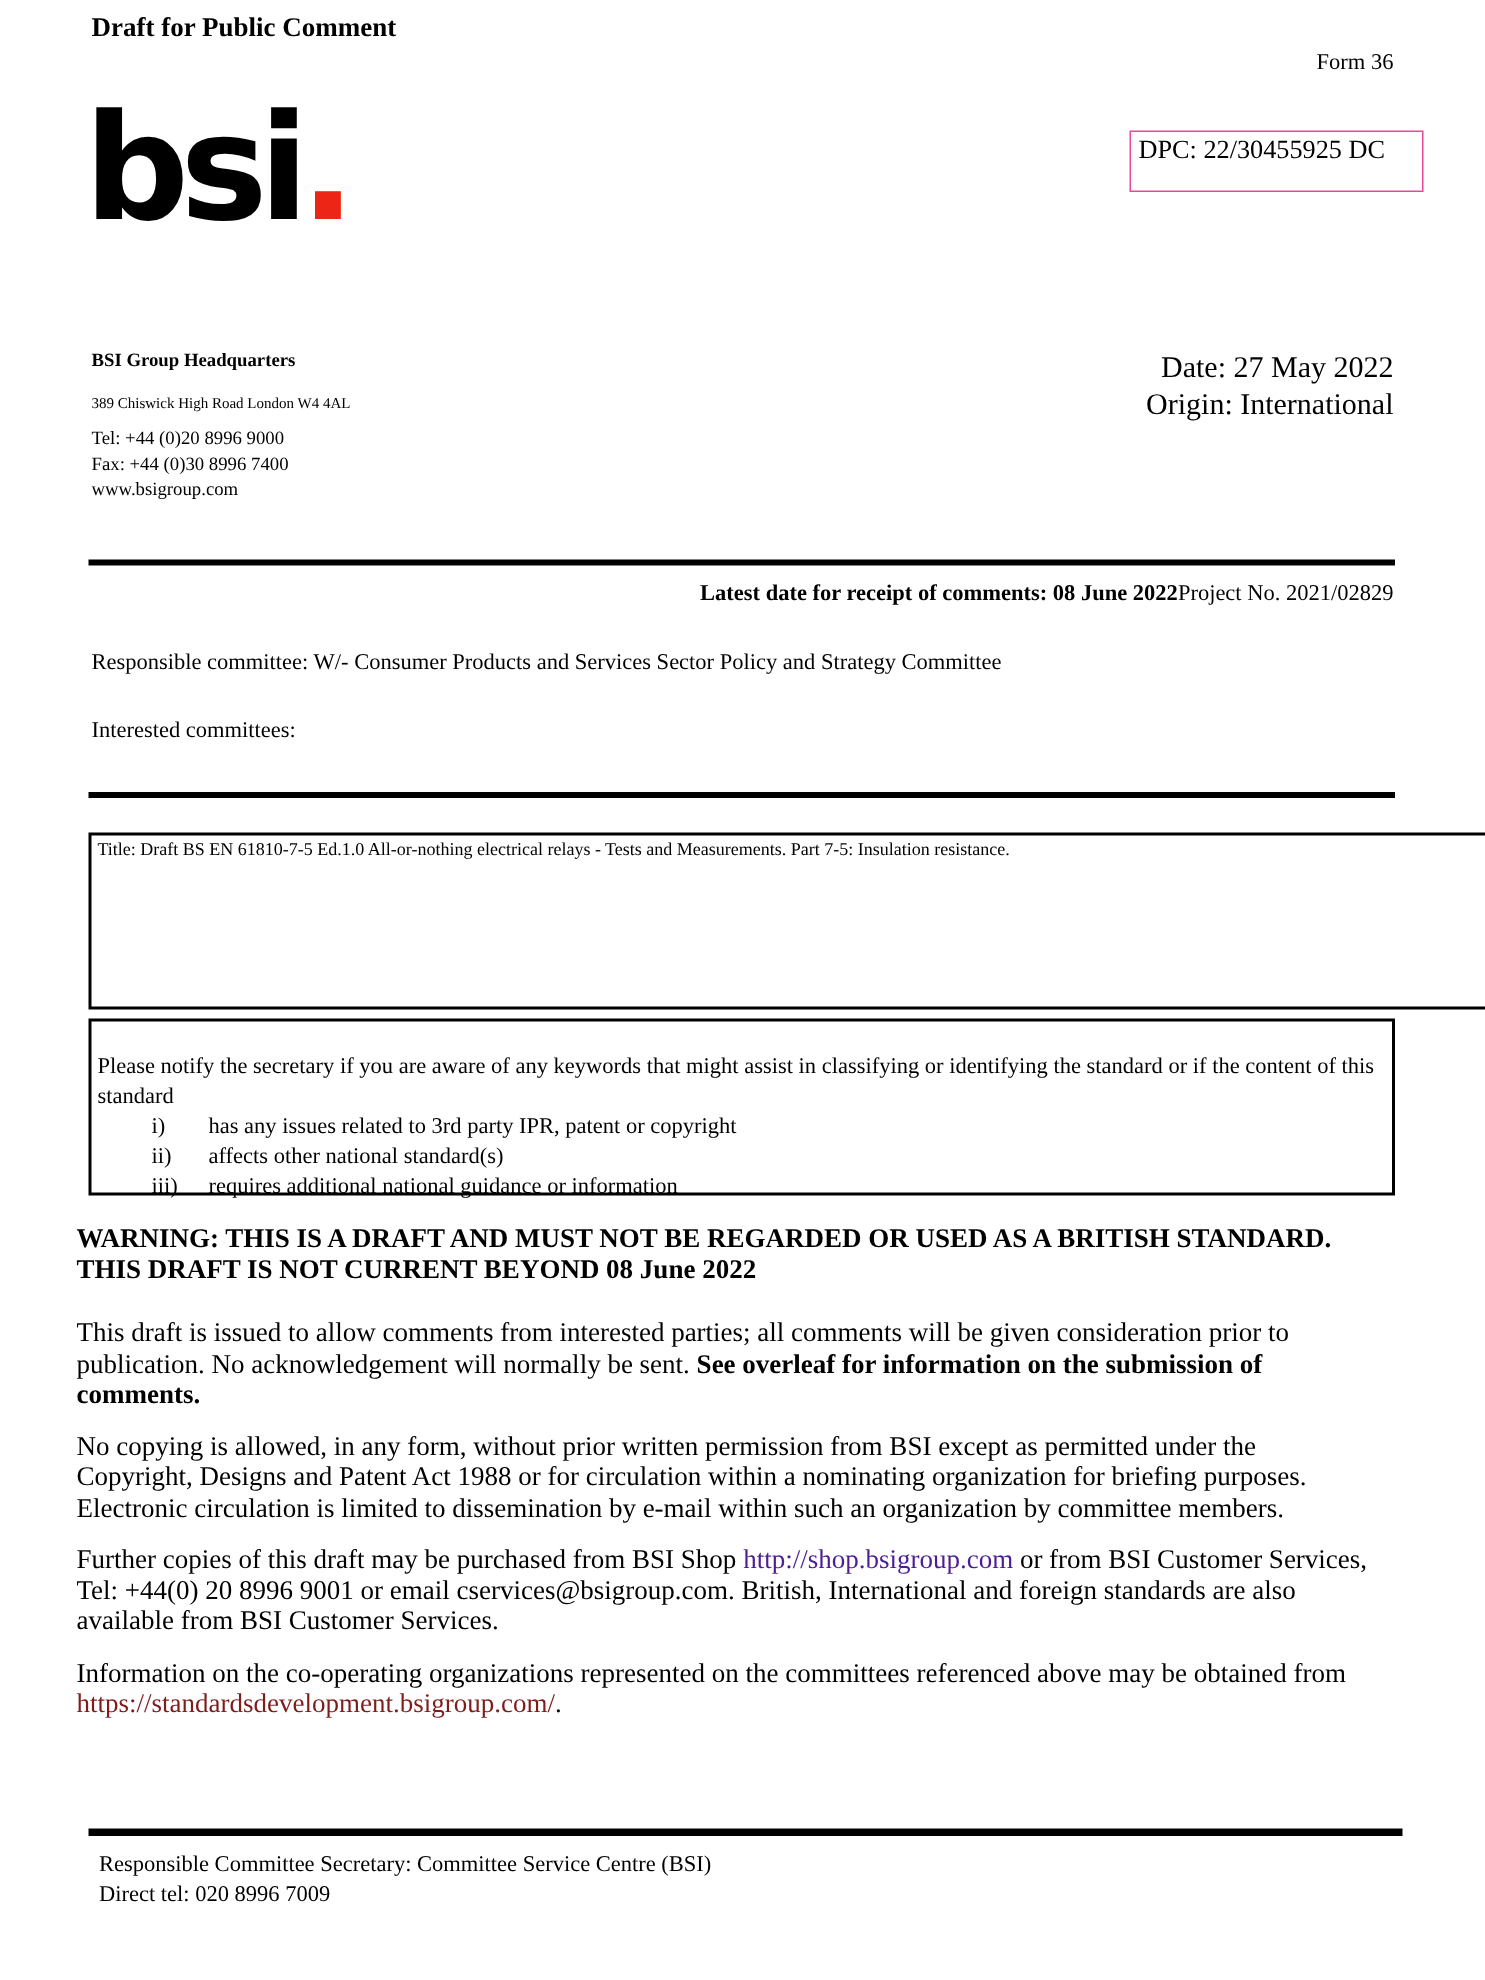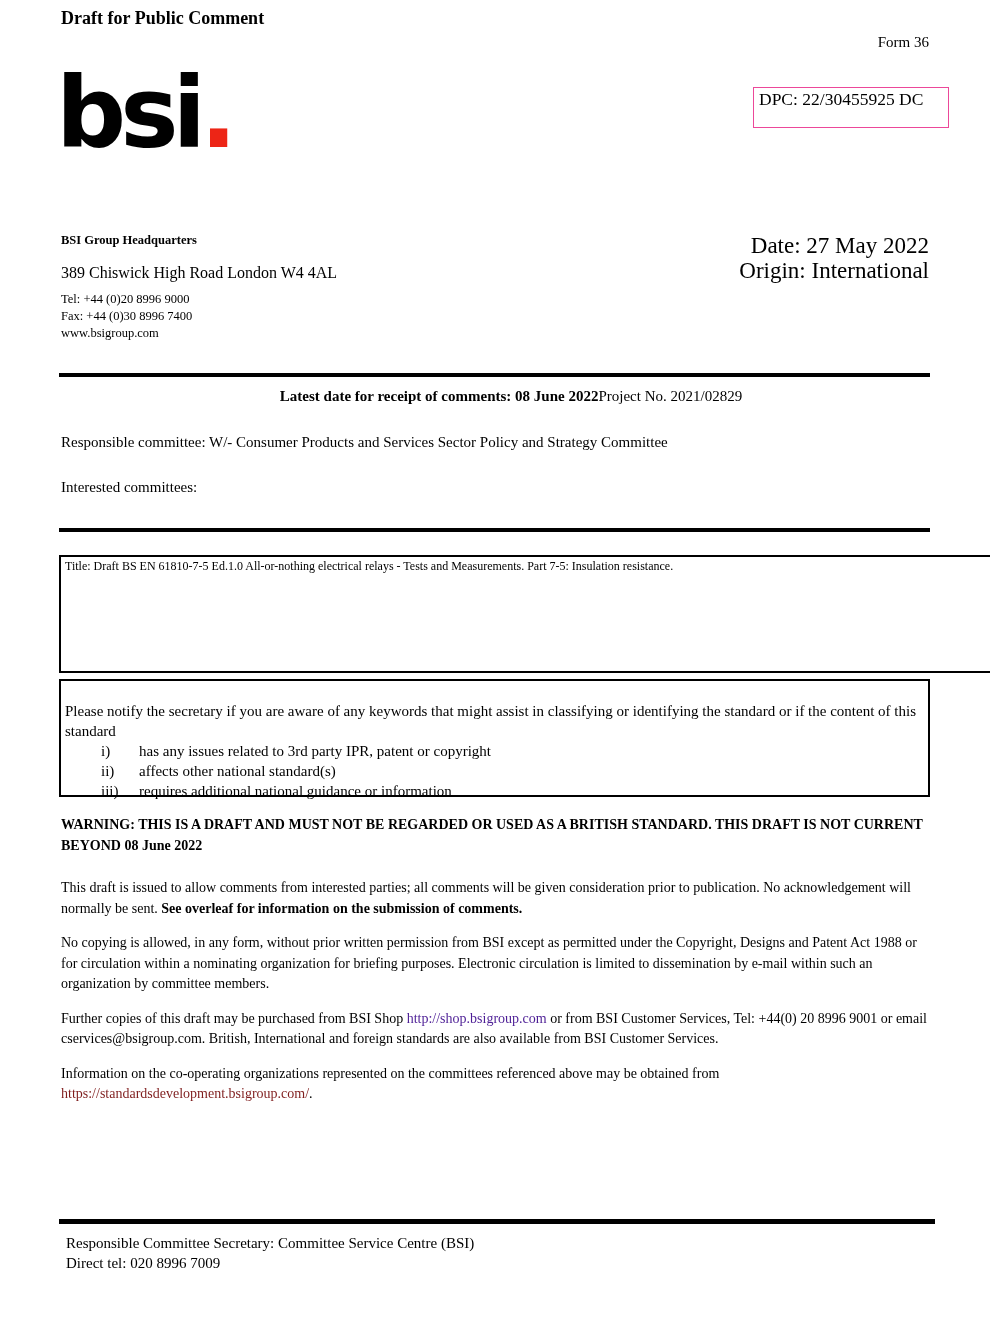--- a/index.html
+++ b/index.html
@@ -26,48 +26,48 @@
     margin-left: 20px;
   }
 
   .logo { left: 56px; top: 64px; font-family: "DejaVu Sans", sans-serif;
     font-weight: bold; font-size: 98px; letter-spacing: -6px; line-height: 1.0;
     color: #000; }
   .logo .dot { letter-spacing: 0; }
 
   .address { left: 61px; top: 233px; width: 300px; font-size: 12.5px; }
   .address .addr-heading { font-weight: bold; font-size: 12.5px; }
-  .address .addr-street { margin-top: 16px; font-size: 16px; }
+  .address .addr-street { margin-top: 16px; font-size: 10px; }
   .address .addr-contact { margin-top: 9px; line-height: 17px; }
 
-  .date-origin { right: 61px; top: 233px; text-align: right; font-size: 23px; line-height: 25px; }
+  .date-origin { right: 61px; top: 233px; text-align: right; font-size: 20px; line-height: 25px; }
 
   .rule { left: 59px; width: 871px; height: 4px; background: #000; }
   .rule-1 { top: 373px; }
   .rule-2 { top: 528px; }
   .rule-3 { top: 1219px; height: 5px; width: 876px; }
 
-  .latest-row { left: 77px; top: 388px; width: 868px; display: flex; justify-content: center; font-size: 15px; }
+  .latest-row { left: 61px; top: 388px; width: 868px; display: flex; justify-content: flex-end; font-size: 15px; }
   .latest-label { font-weight: bold; }
   .resp-committee { left: 61px; top: 434px; width: 868px; font-size: 15px; }
   .interested { left: 61px; top: 479px; width: 868px; font-size: 15px; }
 
   .title-box {
     left: 59px; top: 555px; width: 960px; height: 118px;
     border: 2px solid #000; font-size: 12px; padding: 2px 4px;
   }
   .keywords-box {
     left: 59px; top: 679px; width: 871px; height: 118px;
     border: 2px solid #000; font-size: 15px; padding: 20px 4px;
     line-height: 20px;
   }
   .kw-item { display: flex; }
   .kw-marker { width: 38px; margin-left: 36px; flex: none; }
 
-  .body-text { left: 61px; top: 815px; width: 868px; font-size: 14px; line-height: 20.5px; }
+  .body-text { left: 51px; top: 815px; width: 868px; font-size: 18px; line-height: 20.5px; }
   .body-text p { margin-bottom: 14px; }
   .body-text .warning { font-weight: bold; margin-bottom: 22px; }
   a.link, span.link { color: #0000EE; text-decoration: none; cursor: pointer; }
 
   .footer-text { left: 66px; top: 1234px; width: 860px; font-size: 15px; line-height: 19.5px; }
 </style>
 </head>
 <body>
 
 <div class="page">

